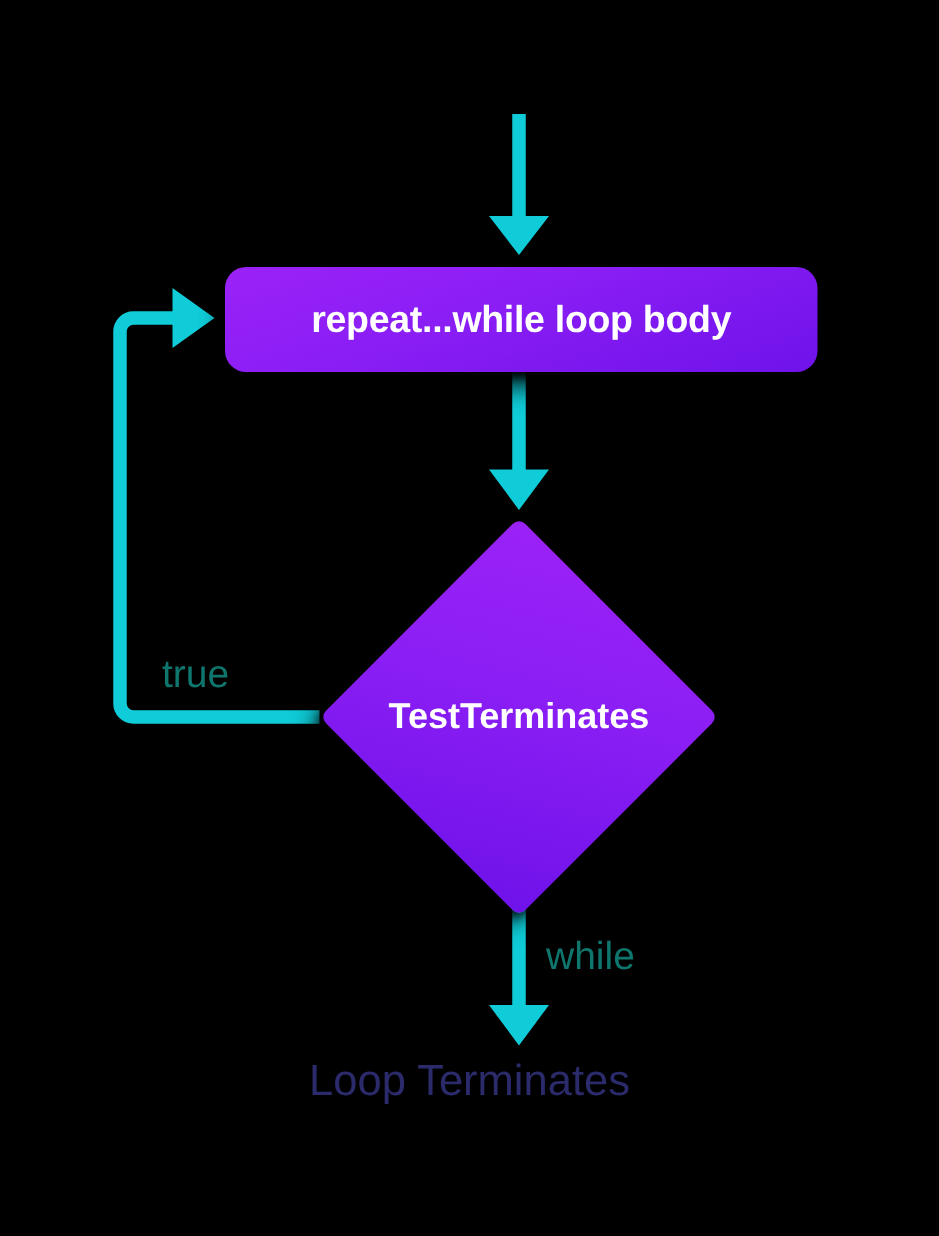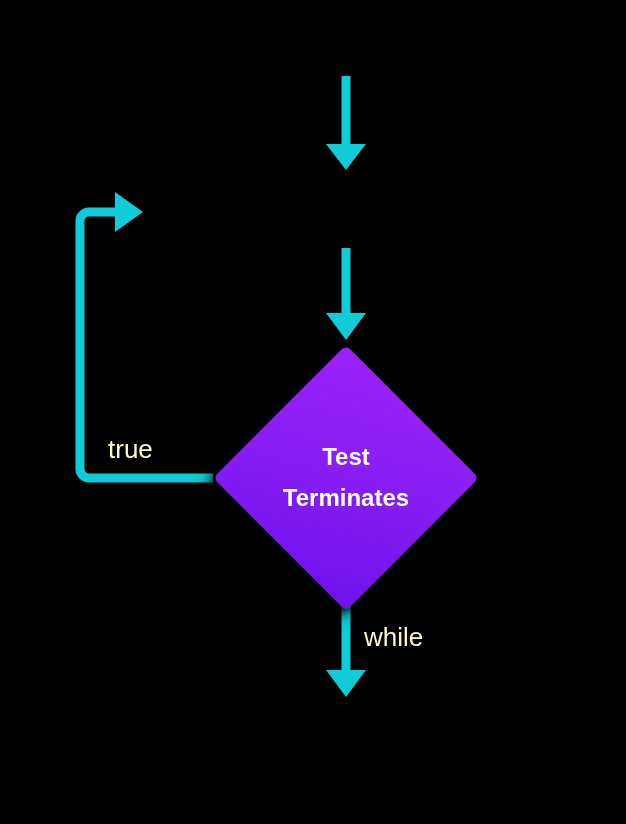--- a/index.html
+++ b/index.html
@@ -67,34 +67,34 @@
     background: linear-gradient(150deg, #9b22f7 0%, #8a1ef4 45%, #6f12ea 100%);
     box-shadow: 0 10px 16px rgba(0,0,0,0.85), 0 3px 8px rgba(0,0,0,0.9);
   }
   .decision-text {
     position: absolute;
     left: 0;
     top: 0;
     width: 266px;
     height: 266px;
     display: flex;
-    flex-direction: column;
+    flex-direction: row;
     align-items: center;
     justify-content: center;
     color: #ffffff;
     font-size: 24px;
     font-weight: bold;
     line-height: 1.7;
     pointer-events: none;
   }
 
   
   .edge-label {
     position: absolute;
-    color: #fef9c3;
+    color: #0f766e;
     font-size: 26px;
     font-weight: normal;
     white-space: nowrap;
   }
   .label-true  { left: 108px; top: 434px; }
   .label-false { left: 364px; top: 622px; }
   .terminal-label {
     position: absolute;
     left: 0;
     top: 705px;
@@ -127,27 +127,31 @@
       <path d="M 213 478 L 89 478 A 9 9 0 0 1 80 469 L 80 221 A 9 9 0 0 1 89 212 L 117 212" stroke="#0FCCD8" stroke-width="9" fill="none" stroke-linecap="butt"></path>
       <polygon points="115,192 115,232 143,212" fill="#0FCCD8"></polygon>
     </g>
 
     <g>
       <line x1="346" y1="605" x2="346" y2="672" stroke="#0FCCD8" stroke-width="9" stroke-linecap="butt"></line>
       <polygon points="326,670 366,670 346,697" fill="#0FCCD8"></polygon>
     </g>
   </svg>
 
+  <div class="process-box">
+    <span class="process-box-label">repeat...while loop body</span>
+  </div>
 
   <div class="decision-wrap">
     <div class="decision-shape"></div>
     <div class="decision-text">
       <span>Test</span>
       <span>Terminates</span>
     </div>
   </div>
 
   <div class="edge-label label-true">true</div>
 
   <div class="edge-label label-false">while</div>
 
+  <div class="terminal-label">Loop Terminates</div>
 
 </div>
 
 </body></html>

